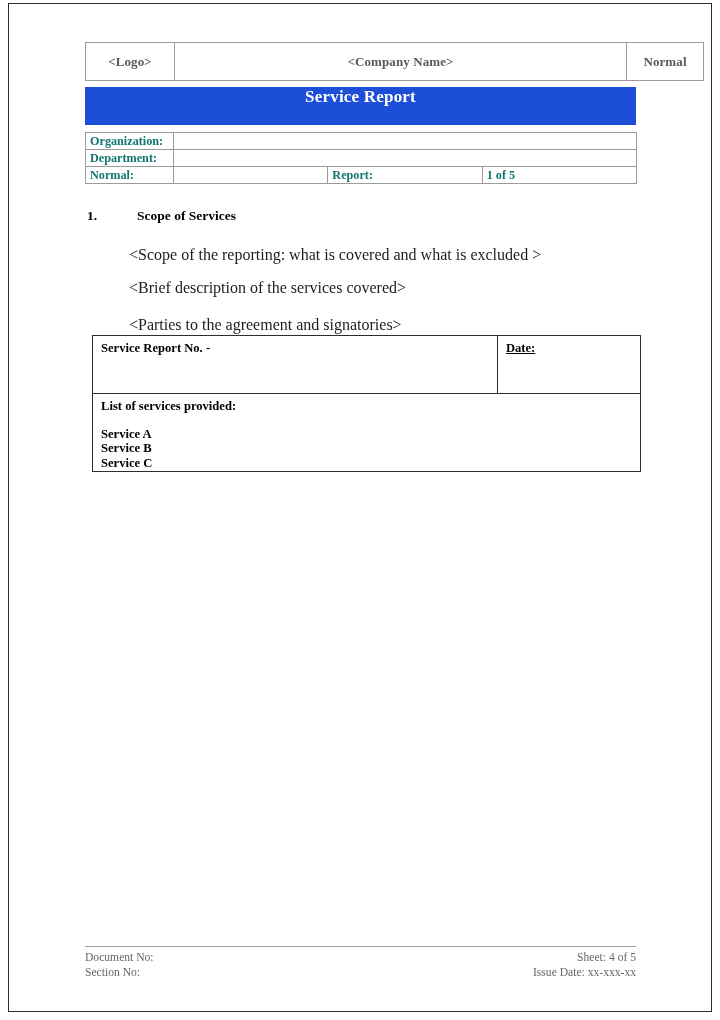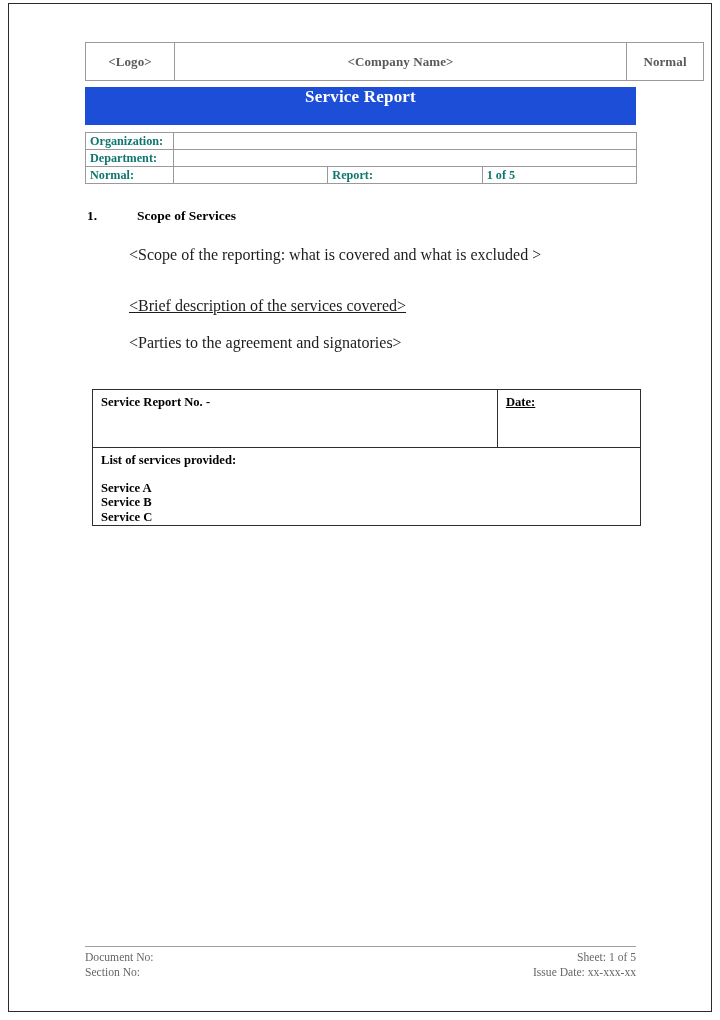--- a/index.html
+++ b/index.html
@@ -127,29 +127,28 @@
   .section-head .txt { margin-left: 50px; }
 
   
   .para {
     margin-left: 44px;
     font-size: 16px;
     color: #1d1d1d;
     line-height: 1.2;
   }
   .para.p1 { margin-top: 21px; }
-  .para.p2 { margin-top: 32px; text-decoration: underline; }
+  .para.p2 { margin-top: 14px; }
   .para.p3 { margin-top: 52px; }
   .para.p4 { margin-top: 18px; }
 
   
   table.form-table {
     border-collapse: collapse;
     width: 549px;
-    margin-top: 36px;
     margin-left: 7px;
     table-layout: fixed;
   }
   table.form-table td {
     border: 1.5px solid #2e2e2e;
     vertical-align: top;
     padding: 5px 0 0 8px;
     font-size: 12.6px;
     font-weight: bold;
     color: #000;
@@ -256,21 +255,21 @@
     </tbody>
       </table>
 
   </div>
 
   <div class="footer">
     <div class="footer-rule"></div>
     <div class="footer-rows">
       <div class="footer-row">
         <span>Document No:</span>
-        <span>Sheet: 1 of 5</span>
+        <span>Sheet: 4 of 5</span>
       </div>
       <div class="footer-row">
         <span>Section No:</span>
         <span>Issue Date: xx-xxx-xx</span>
       </div>
     </div>
   </div>
 
 </div>
 

